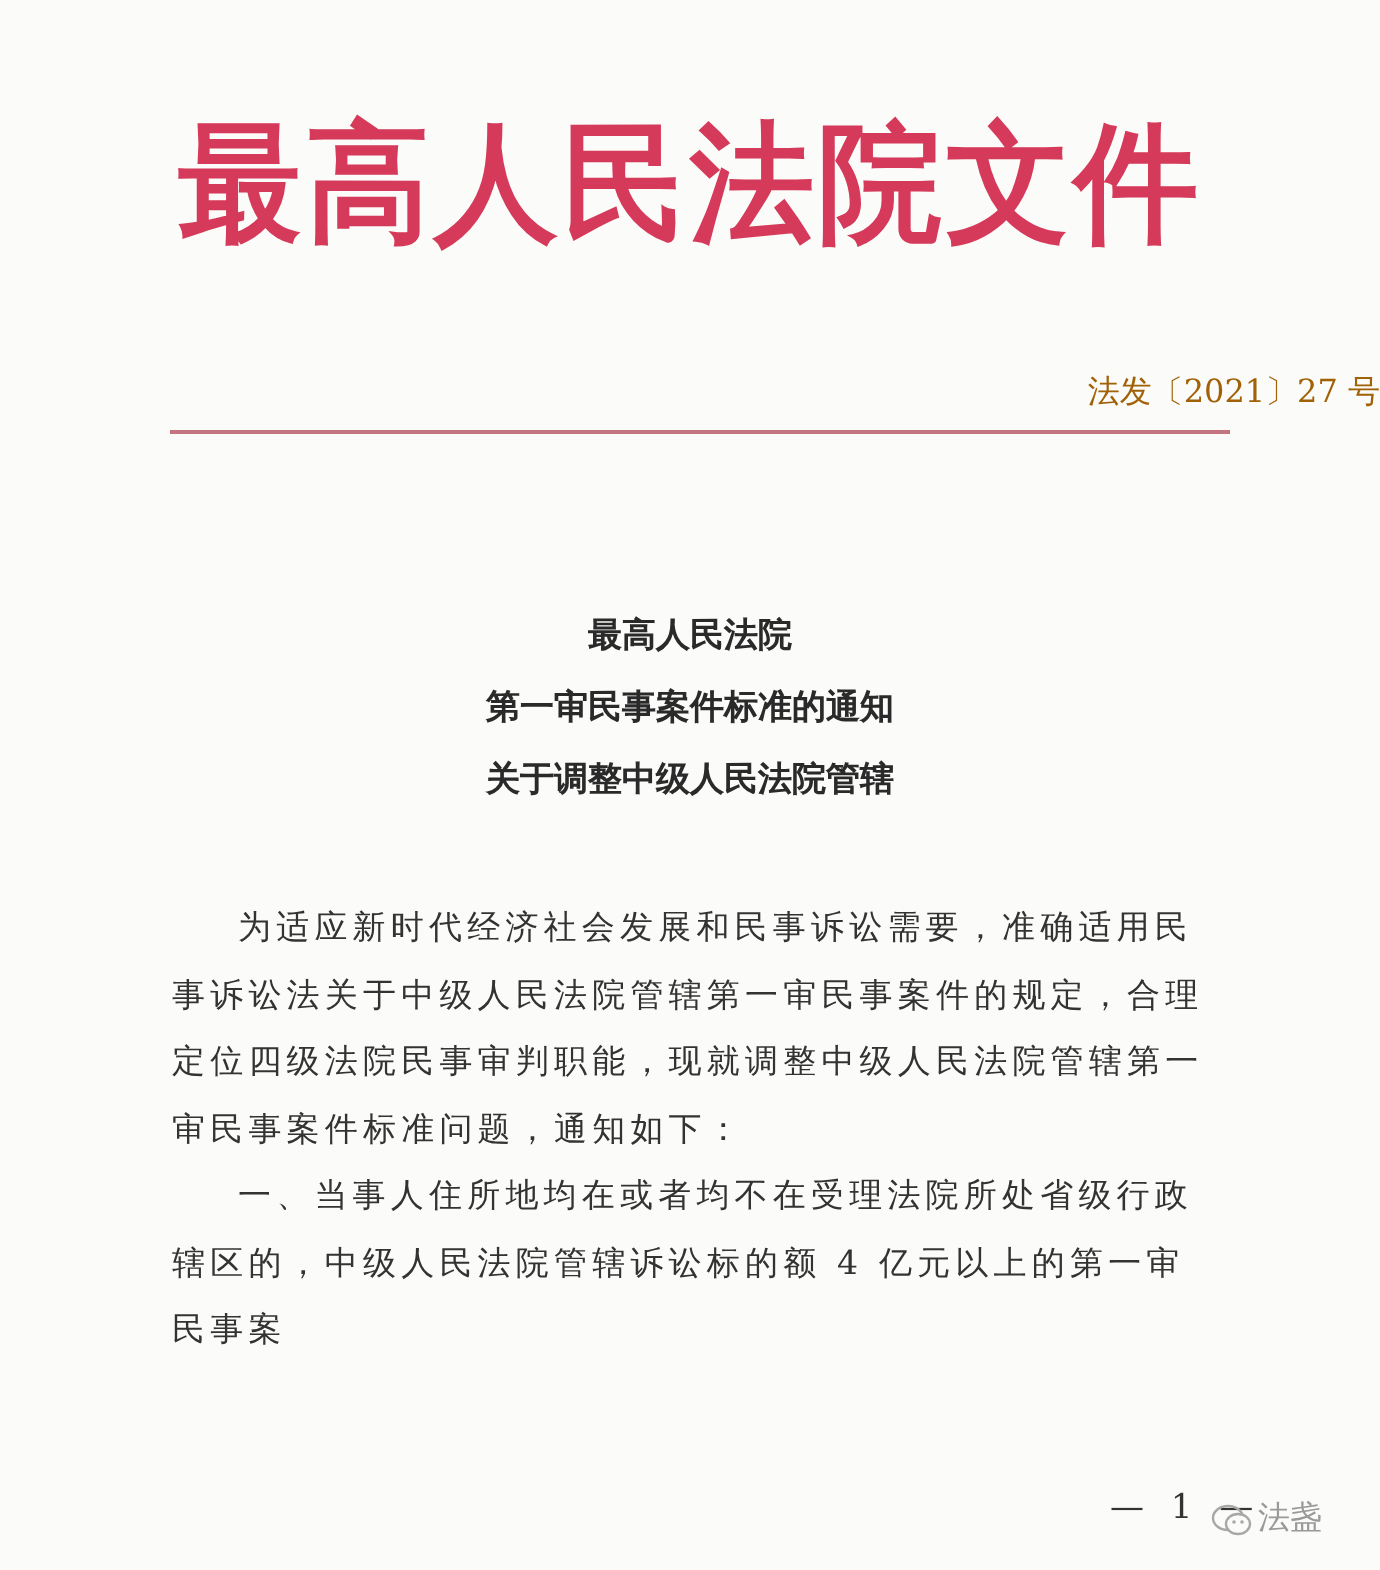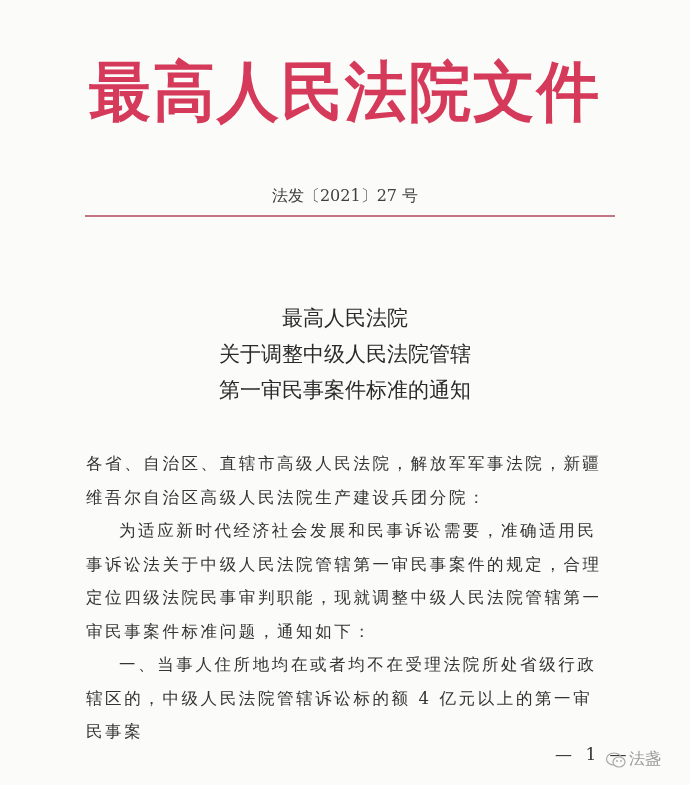--- a/index.html
+++ b/index.html
@@ -17,29 +17,29 @@
     font-family: "DejaVu Sans", "Liberation Sans", sans-serif;
     font-weight: bold;
     font-size: 62px;
     letter-spacing: 2px;
     color: #d63a5a;
     line-height: 80px;
     transform: scaleY(1.05);
   }
   .docnum {
     position: absolute; left: 0; width: 690px; top: 186px;
-    text-align: center; font-size: 16px; color: #404040;
+    text-align: right; font-size: 16px; color: #a16207;
   }
   .redline {
     position: absolute; left: 85px; width: 530px; top: 215px; height: 2px;
     background: #c47582;
   }
   .title {
     position: absolute; left: 0; width: 690px; top: 300px;
-    text-align: center; font-weight: normal; font-size: 21px; line-height: 36px; color: #2a2a2a;
+    text-align: center; font-weight: bold; font-size: 17px; line-height: 36px; color: #2a2a2a;
   }
   .title div { margin: 0; }
   .body {
     position: absolute; left: 86px; width: 525px; top: 447px;
     font-size: 16.5px; line-height: 33.5px; letter-spacing: 2.6px; color: #333;
   }
   .body p { margin: 0; }
   .indent { text-indent: 2em; }
   .pagenum {
     position: absolute; left: 555px; top: 744px; font-size: 17px; color: #333; letter-spacing: 4px;
@@ -53,26 +53,25 @@
 </head>
 <body>
 
 <div class="page">
   <div class="masthead">最高人民法院文件</div>
   <div class="docnum">法发〔2021〕27 号</div>
   <div class="redline"></div>
 
   <div class="title">
     <div>最高人民法院</div>
+    <div>第一审民事案件标准的通知</div>
     <div>关于调整中级人民法院管辖</div>
-    <div>第一审民事案件标准的通知</div>
   </div>
 
   <div class="body">
-    <p>各省、自治区、直辖市高级人民法院，解放军军事法院，新疆维吾尔自治区高级人民法院生产建设兵团分院：</p>
     <p class="indent">为适应新时代经济社会发展和民事诉讼需要，准确适用民事诉讼法关于中级人民法院管辖第一审民事案件的规定，合理定位四级法院民事审判职能，现就调整中级人民法院管辖第一审民事案件标准问题，通知如下：</p>
     <p class="indent">一、当事人住所地均在或者均不在受理法院所处省级行政辖区的，中级人民法院管辖诉讼标的额 4 亿元以上的第一审民事案</p>
   </div>
 
   <div class="pagenum">— 1 —</div>
 
   <div class="watermark">
     <svg class="wm-icon" viewBox="0 0 22 18">
       <ellipse cx="9" cy="8" rx="7.5" ry="6" fill="none" stroke="#a8a8a8" stroke-width="1.2"></ellipse>
       <ellipse cx="14" cy="11" rx="6" ry="5" fill="#fbfbf9" stroke="#a8a8a8" stroke-width="1.2"></ellipse>

